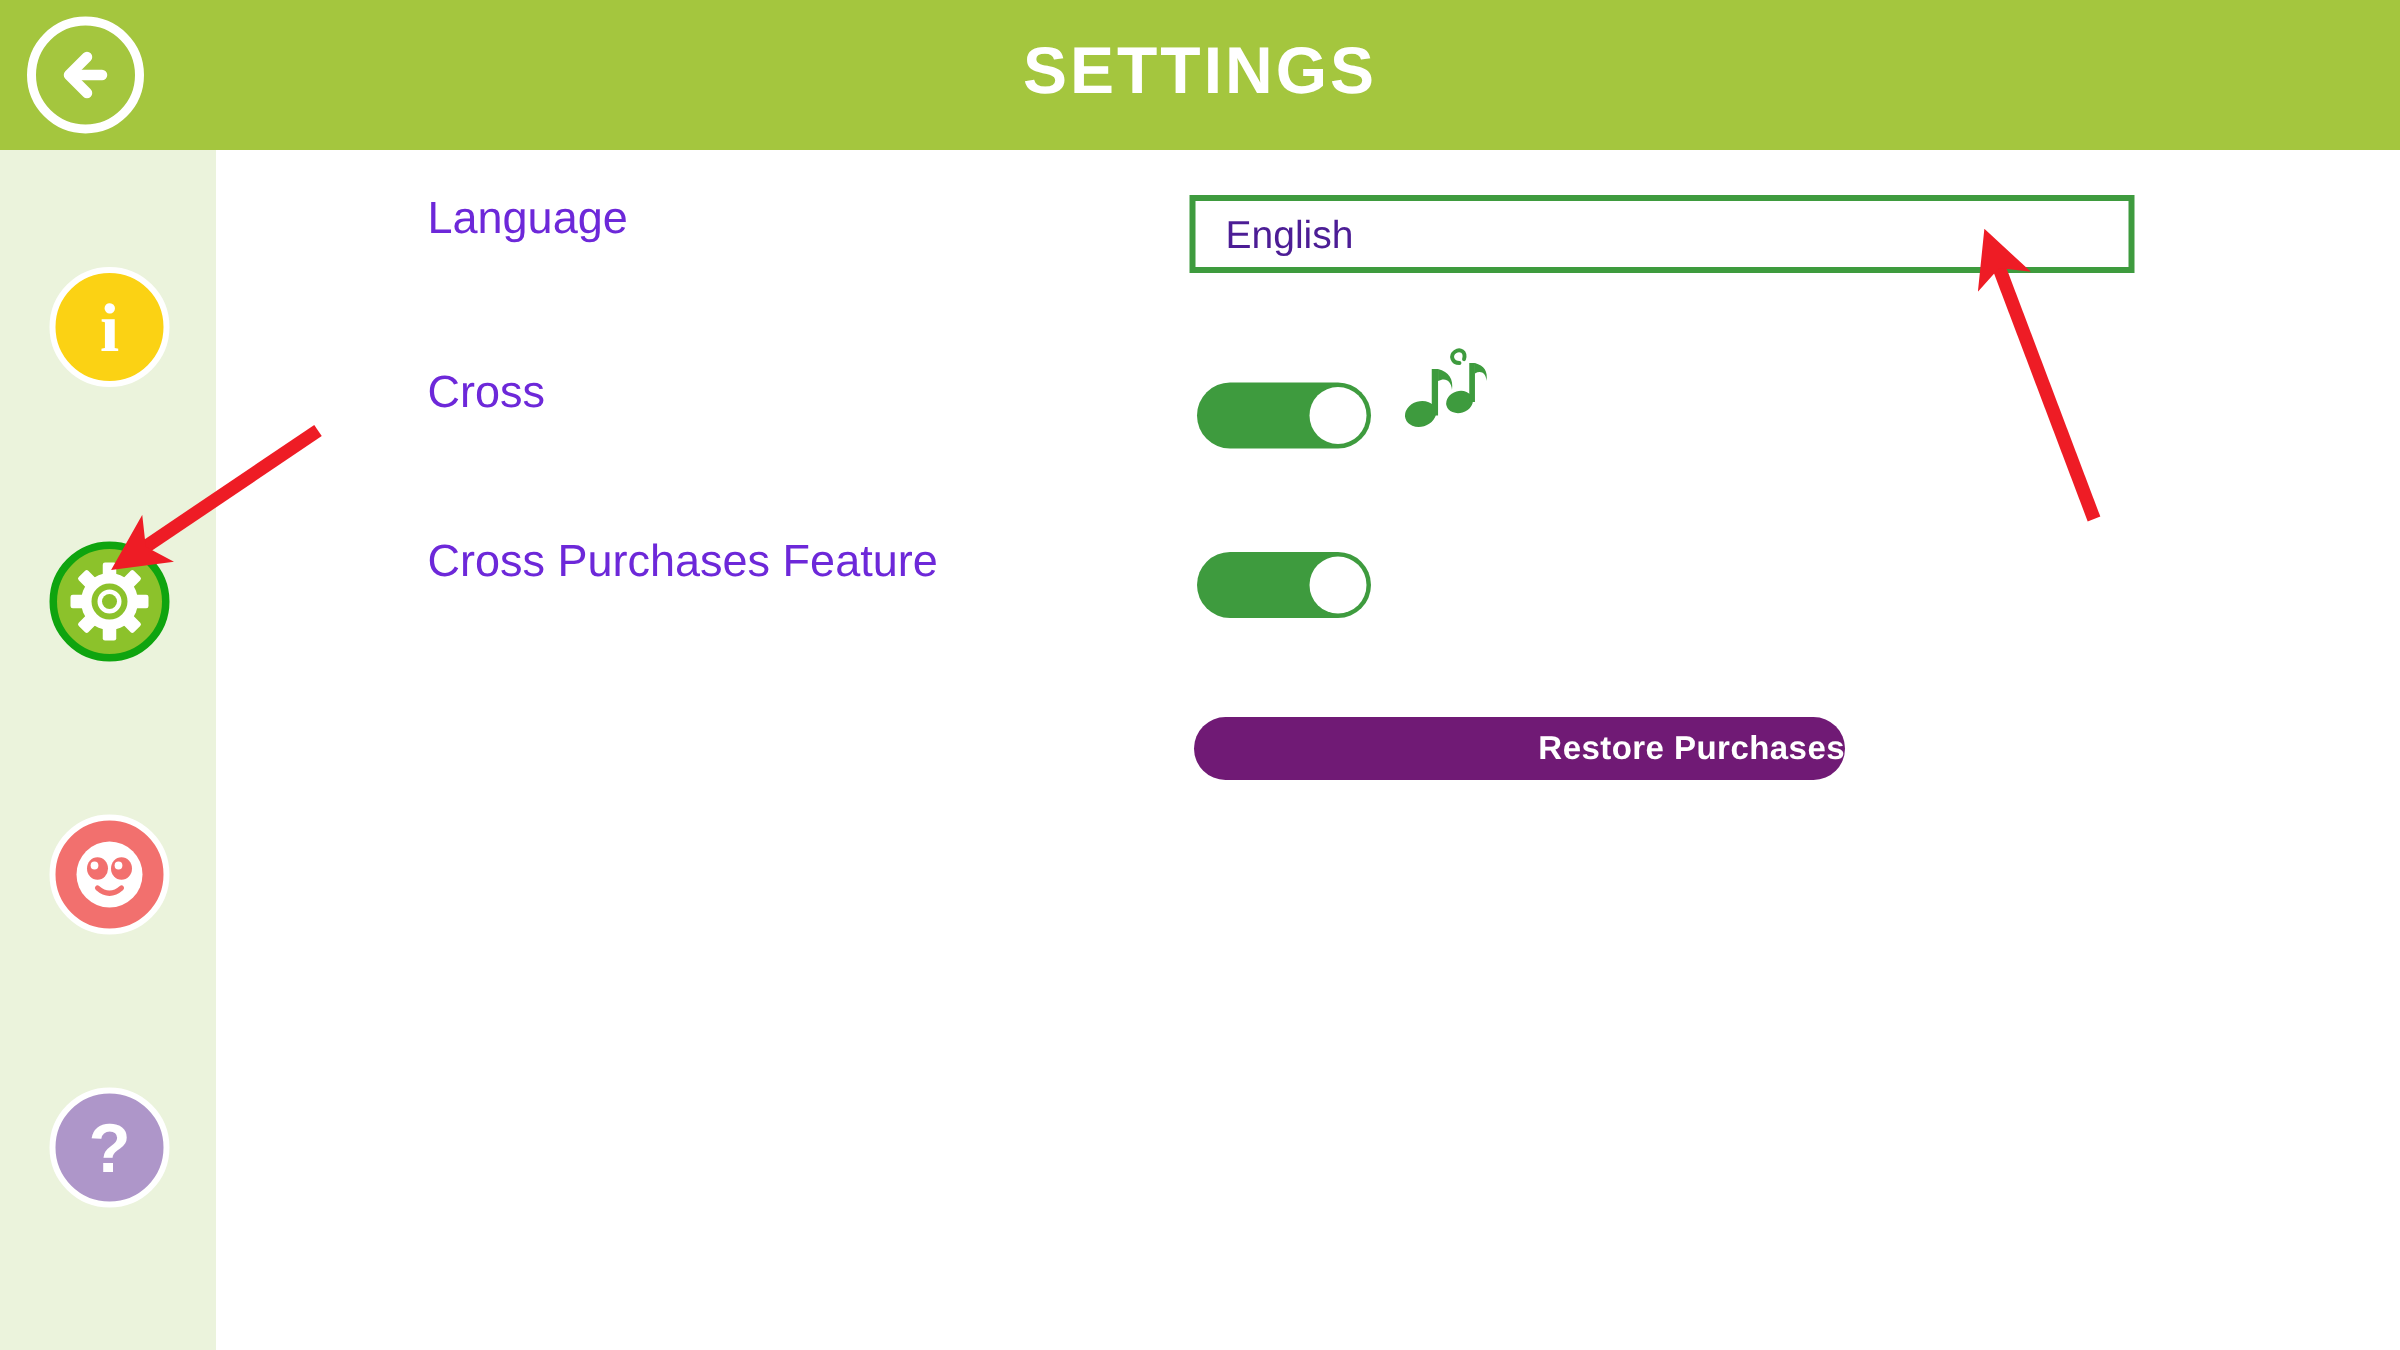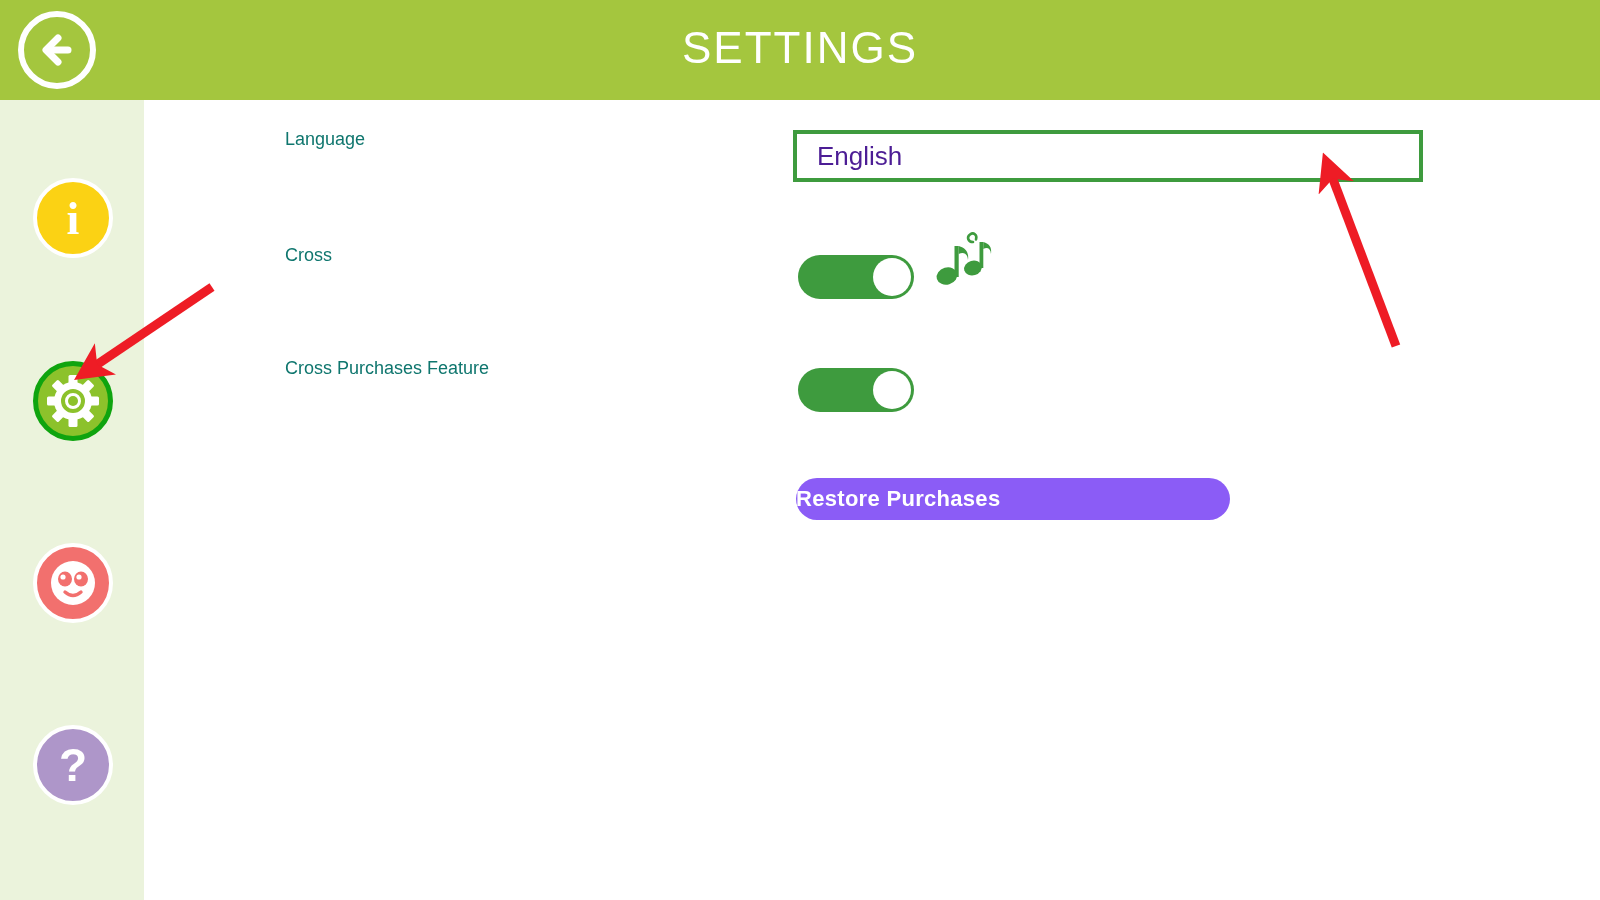--- a/index.html
+++ b/index.html
@@ -39,21 +39,21 @@
   #page-title {
     position: absolute;
     left: 0;
     top: 0;
     width: 1600px;
     height: 100px;
     line-height: 96px;
     text-align: center;
     color: #ffffff;
     font-size: 44px;
-    font-weight: normal;
+    font-weight: bold;
     letter-spacing: 2px;
   }
 
   
   #sidebar {
     position: absolute;
     left: 0;
     top: 100px;
     width: 144px;
     height: 800px;
@@ -108,22 +108,22 @@
   #main-content {
     position: absolute;
     left: 144px;
     top: 100px;
     width: 1456px;
     height: 800px;
     background: #ffffff;
   }
   .row-label {
     position: absolute;
-    color: #0f766e;
-    font-size: 18px;
+    color: #6d28d9;
+    font-size: 30px;
     white-space: nowrap;
   }
   #label-language { left: 141px; top: 29px; }
   #label-music    { left: 141px; top: 145px; }
   #label-crosspromo { left: 141px; top: 258px; }
 
   
   #language-field {
     position: absolute;
     left: 649px;
@@ -173,25 +173,25 @@
   }
 
   
   #restore-purchases-button {
     position: absolute;
     left: 652px;
     top: 378px;
     width: 434px;
     height: 42px;
     border-radius: 21px;
-    background: #8b5cf6;
+    background: #701a75;
     color: #ffffff;
     font-size: 22px;
     font-weight: bold;
-    text-align: left;
+    text-align: right;
     line-height: 42px;
     cursor: pointer;
     letter-spacing: 0.3px;
   }
 
   
   #annotation-layer {
     position: absolute;
     left: 0; top: 0;
     width: 1600px;

